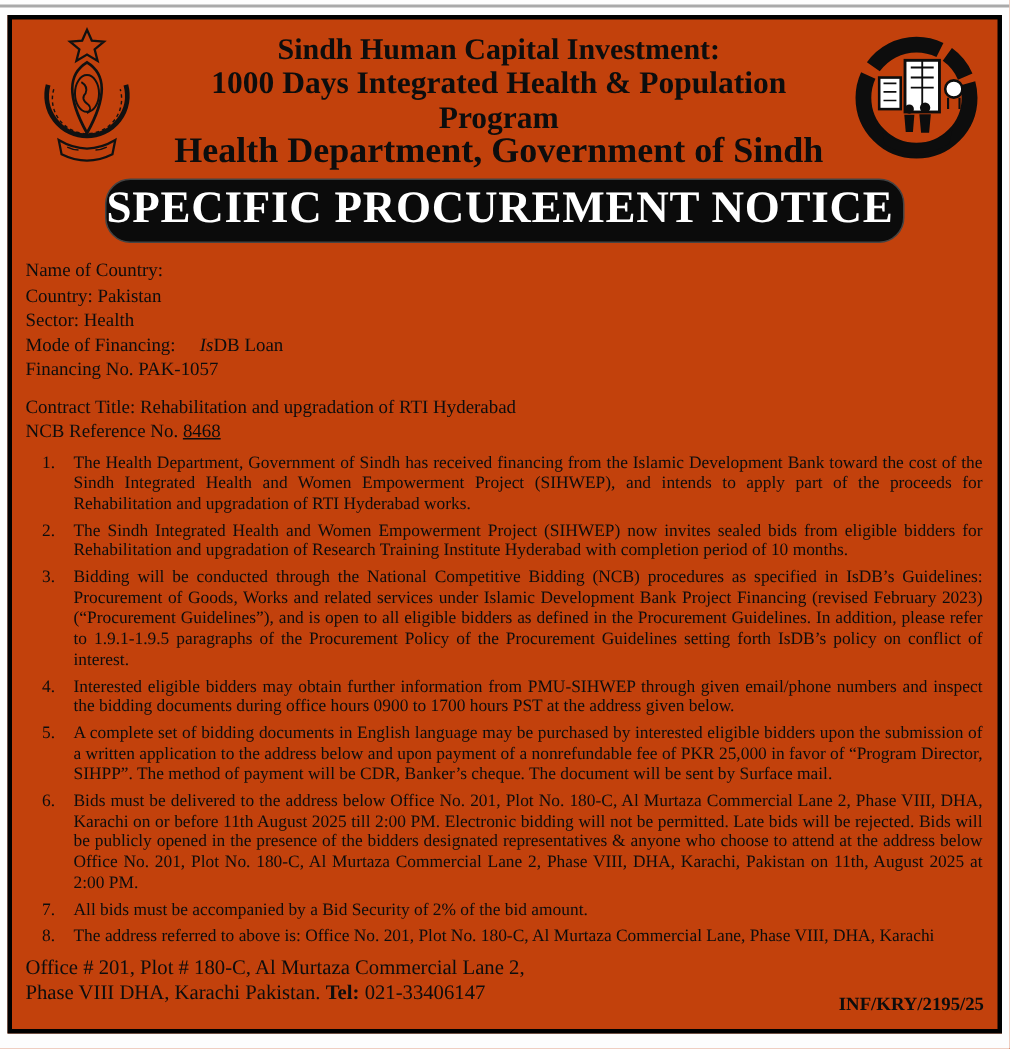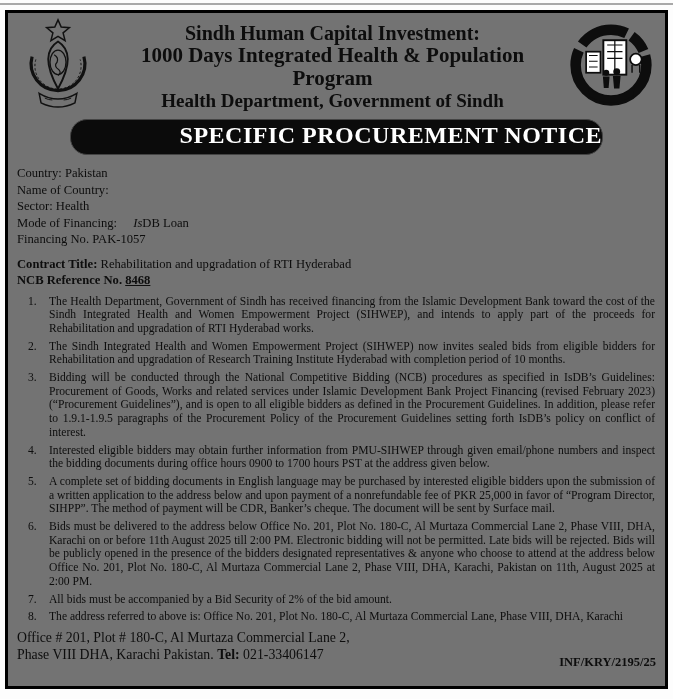--- a/index.html
+++ b/index.html
@@ -3,44 +3,44 @@
 <meta charset="utf-8">
 <style>
   * { margin: 0; padding: 0; box-sizing: border-box; }
   html, body { width: 673px; height: 699px; background: #fdfdfd; }
   body { font-family: "Liberation Serif", serif; color: #0d0d0d; position: relative; }
 
   .top-rule { position: absolute; top: 3px; left: 0; width: 673px; border-top: 2px solid #a9a9a9; }
 
   .notice-box {
     position: absolute; top: 10px; left: 5px; width: 663px; height: 679px;
-    border: 3px solid #000; background: #737373; overflow: hidden;
+    border: 3px solid #000; background: #c2410c; overflow: hidden;
   }
 
   
   .header { display: flex; align-items: center; padding: 5px 8px 0 8px; }
   .logo-left { width: 84px; flex: 0 0 84px; display: flex; justify-content: center; }
   .logo-right { width: 92px; flex: 0 0 92px; display: flex; justify-content: center; }
   .titles { flex: 1; text-align: center; font-weight: bold; }
   .title-line1 { font-size: 20px; line-height: 21px; }
   .title-line2 { font-size: 21px; line-height: 23px; }
-  .title-line3 { font-size: 19px; line-height: 22px; }
+  .title-line3 { font-size: 24px; line-height: 22px; }
 
   .banner {
     margin: 3px 62px 0 62px; background: #0b0b0b; border-radius: 17px;
-    color: #fff; text-align: right; font-weight: bold; font-size: 24px;
+    color: #fff; text-align: left; font-weight: bold; font-size: 30px;
     padding: 2px 0 5px 0; letter-spacing: 0.5px; border: 1px solid #444;
   }
 
   
   .meta { margin: 10px 0 0 9px; font-size: 12.6px; line-height: 16.5px; }
   .meta i { font-style: italic; margin-left: 13px; }
 
   .contract { margin: 8px 0 0 9px; font-size: 12.6px; line-height: 16.5px; }
-  .contract b { font-weight: bold; }
+  .contract b { font-weight: normal; }
   .underline { text-decoration: underline; }
 
   
   .list { margin: 6px 10px 0 6px; }
   .list-item { display: flex; margin-bottom: 4px; font-size: 11.6px; line-height: 13.7px; }
   .list-item .num { flex: 0 0 16px; text-align: left; margin-left: 14px; }
   .list-item .txt { flex: 1; text-align: justify; padding-left: 5px; }
 
   
   .footer { position: relative; margin: 5px 0 0 9px; height: 92px; }
@@ -93,22 +93,22 @@
         <circle cx="52" cy="55" r="3.6" fill="#0d0d0d"></circle>
         <path d="M48 59.5 h8 l-1.2 13 h-5.6 z" fill="#0d0d0d"></path>
         <path d="M22 72 Q46 90 71 70 L69 80 Q46 94 24 81 Z" fill="#0d0d0d"></path>
       </svg>
     </div>
   </div>
 
   <div class="banner">SPECIFIC PROCUREMENT NOTICE</div>
 
   <div class="meta">
+    <div>Name of Country:</div>
     <div>Country: Pakistan</div>
-    <div>Name of Country:</div>
     <div>Sector: Health</div>
     <div><span>Mode of Financing: </span><i>Is</i><span>DB Loan</span></div>
     <div>Financing No. PAK-1057</div>
   </div>
 
   <div class="contract">
     <div><b>Contract Title: </b><span>Rehabilitation and upgradation of RTI Hyderabad</span></div>
     <div><b>NCB Reference No. </b><b class="underline">8468</b></div>
   </div>
 

